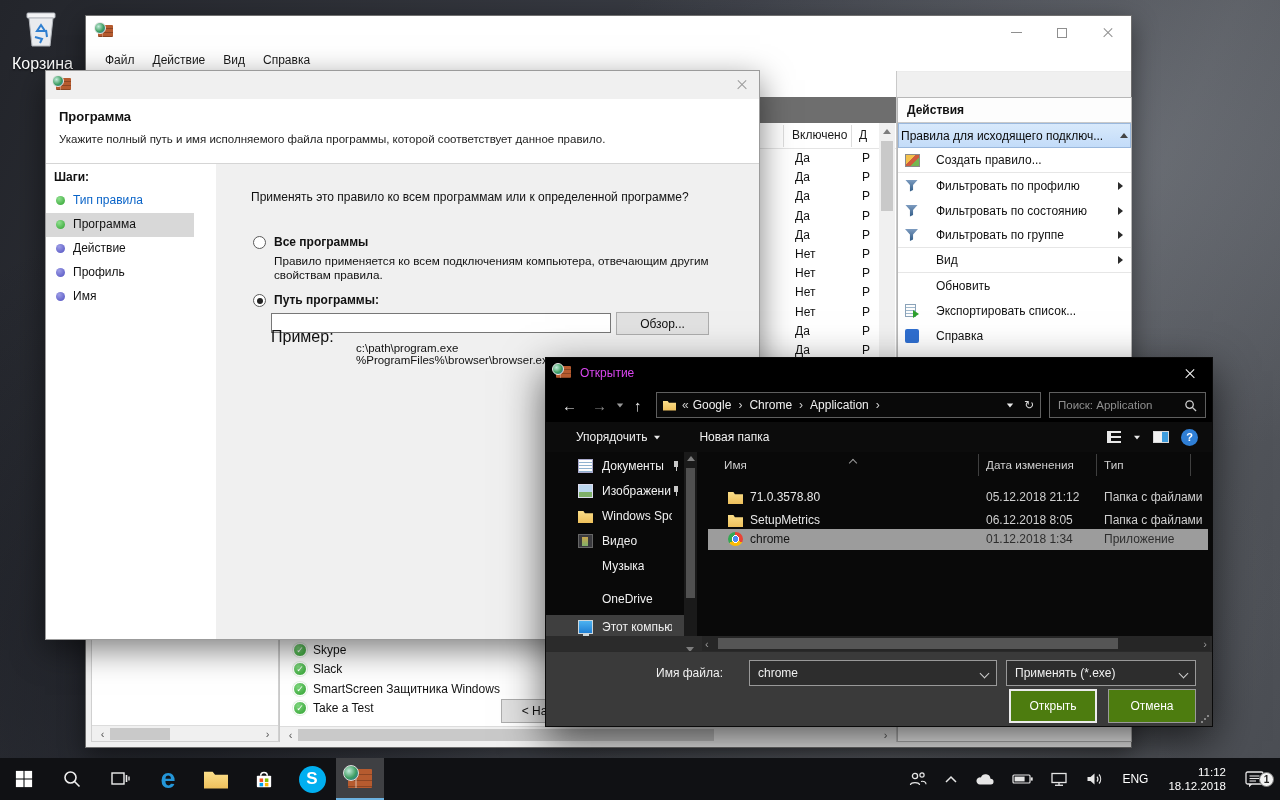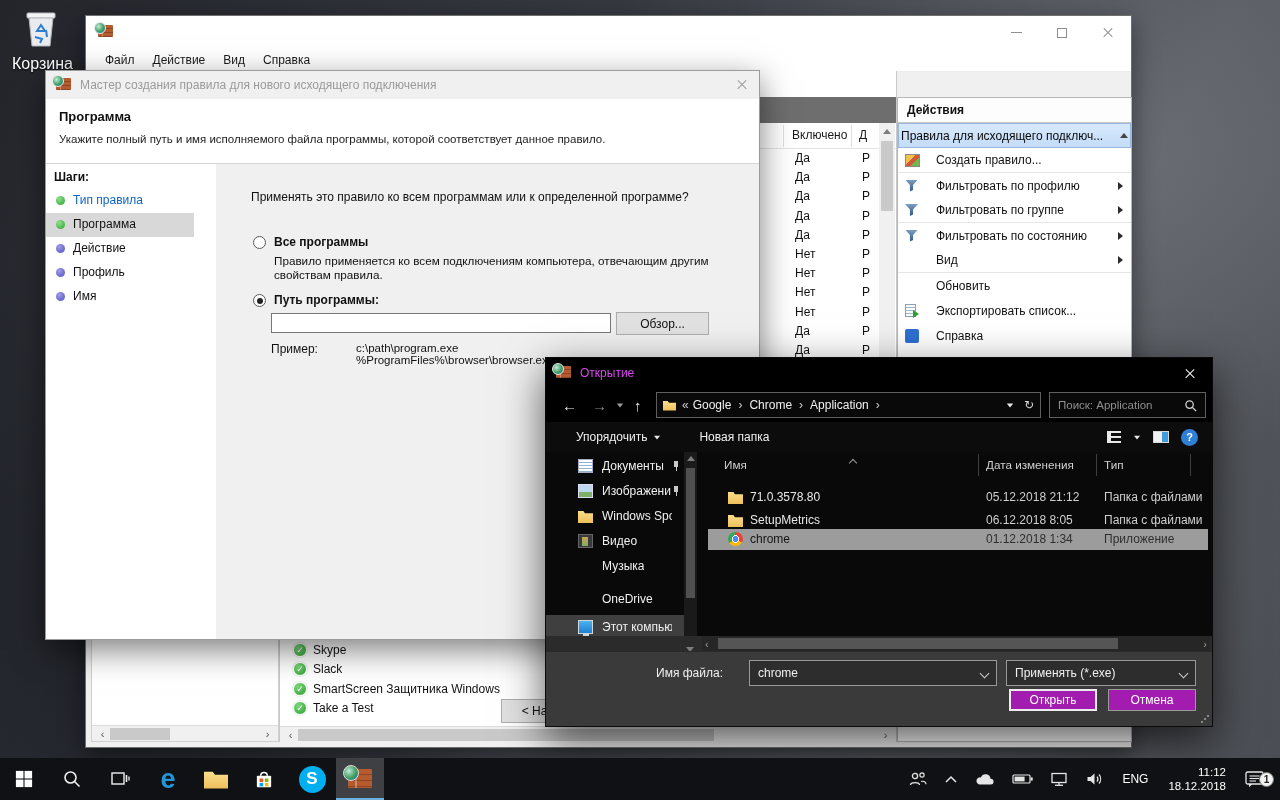--- a/index.html
+++ b/index.html
@@ -123,21 +123,21 @@
   .wz-q{position:absolute;left:35px;top:26px;font-size:12px;color:#111}
   .radio{position:absolute;width:13px;height:13px;border-radius:50%;border:1px solid #5a5a5a;background:#fff}
   .radio.checked::after{content:"";position:absolute;left:2.5px;top:2.5px;width:6px;height:6px;border-radius:50%;background:#222}
   .wz-r1{left:37px;top:72px}
   .wz-r1-label{position:absolute;left:58px;top:71px;font-size:12px;font-weight:bold;color:#111}
   .wz-r1-desc{position:absolute;left:58px;top:90px;width:455px;font-size:11.7px;line-height:14px;color:#111}
   .wz-r2{left:37px;top:130px}
   .wz-r2-label{position:absolute;left:58px;top:129px;font-size:12px;font-weight:bold;color:#111}
   .wz-path{position:absolute;left:55px;top:149px;width:340px;height:20px;border:1px solid #777;background:#fff;font-size:12px;padding:0 4px;font-family:inherit}
   .wz-browse{position:absolute;left:400px;top:148px;width:93px;height:23px;background:#e1e1e1;border:1px solid #adadad;font-size:12px;color:#111;display:flex;align-items:center;justify-content:center}
-  .wz-ex-label{position:absolute;left:55px;top:178px;font-size:12px;color:#111}
+  .wz-ex-label{position:absolute;left:55px;top:164px;font-size:16px;color:#111}
   .wz-ex1{position:absolute;left:140px;top:178px;font-size:11.5px;color:#111}
   .wz-ex2{position:absolute;left:140px;top:190px;font-size:11.5px;color:#111}
   .wz-back{position:absolute;left:455px;top:535px;width:86px;height:24px;background:#e1e1e1;border:1px solid #adadad;font-size:12px;color:#111;display:flex;align-items:center;justify-content:center}
 
   
   .od{left:545px;top:357px;width:668px;height:370px;background:#2b2b2b;border:1px solid #0a0a0a;box-shadow:0 14px 40px rgba(0,0,0,.65);z-index:4}
   .od-titlebar{position:absolute;left:0;top:0;right:0;height:30px;background:#000}
   .od-appicon{position:absolute;left:10px;top:8px}
   .od-title{position:absolute;left:34px;top:0;line-height:30px;font-size:12px;color:#d946ef}
   .od-close{position:absolute;right:0;top:0;width:45px;height:30px;display:flex;align-items:center;justify-content:center;color:#fff}
@@ -196,21 +196,21 @@
   .od-hscroll{position:absolute;left:156px;top:278px;right:2px;height:15px;background:#262626}
   .od-hs-arrow{position:absolute;top:0;height:15px;display:flex;align-items:center;color:#9a9a9a;font-size:11px}
   .od-hs-thumb{position:absolute;left:16px;top:2px;width:400px;height:11px;background:#555}
   .od-sdown{position:absolute;left:140px;top:280px;color:#9a9a9a}
   .od-bottom{position:absolute;left:0;top:293px;right:0;bottom:0;background:#3a3a3a;border-top:1px solid #2a2a2a}
   .od-fn-label{position:absolute;left:110px;top:14px;color:#f0f0f0;font-size:12px}
   .od-combo{position:absolute;top:8px;height:26px;background:#2d2d2d;border:1px solid #999;color:#f0f0f0;font-size:12px;display:flex;align-items:center;padding:0 8px}
   .od-combo .cv{flex:1;white-space:nowrap;overflow:hidden}
   .od-name-combo{left:203px;width:248px}
   .od-type-combo{left:460px;width:190px}
-  .od-btn{position:absolute;top:37px;width:88px;height:22px;background:#a21caf;color:#fff;font-size:12px;display:flex;align-items:center;justify-content:center}
+  .od-btn{position:absolute;top:37px;width:88px;height:34px;background:#4d7c0f;color:#fff;font-size:12px;display:flex;align-items:center;justify-content:center}
   .od-open{left:463px;border:2px solid #ececec}
   .od-cancel{left:562px;border:1px solid #9a9a9a}
   .od-grip{position:absolute;right:3px;bottom:3px;width:8px;height:8px;
     background:radial-gradient(circle at 1px 7px,#888 0 1px,transparent 1.2px),radial-gradient(circle at 4px 4px,#888 0 1px,transparent 1.2px),radial-gradient(circle at 7px 1px,#888 0 1px,transparent 1.2px)}
 
   
   .taskbar{left:0;top:758px;width:1280px;height:42px;background:#101114;z-index:9;display:flex;align-items:stretch}
   .tb-btn{width:48px;display:flex;align-items:center;justify-content:center}
   .tb-btn.active{background:#3f4043;border-bottom:2.5px solid #6cb2e0}
   .tb-edge{color:#2496d8;font-size:27px;font-weight:bold;line-height:1}
@@ -391,32 +391,32 @@
             <span class="ap-label">Создать правило...</span>
 
           </div>
 
           <div class="ap-item has-sub">
             <span class="ap-ico v-funnel sv-funnel ico-funnel"></span>
             <span class="ap-label">Фильтровать по профилю</span>
             <span class="ap-sub tri-right-dk"></span>
           </div>
 
+          <div class="ap-item has-sub">
+            <span class="ap-ico v-funnel sv-funnel ico-funnel"></span>
+            <span class="ap-label">Фильтровать по состоянию</span>
+            <span class="ap-sub tri-right-dk"></span>
+          </div>
+
           <div class="ap-item has-sub sep">
             <span class="ap-ico v-funnel sv-funnel ico-funnel"></span>
             <span class="ap-label">Фильтровать по группе</span>
             <span class="ap-sub tri-right-dk"></span>
           </div>
 
-          <div class="ap-item has-sub">
-            <span class="ap-ico v-funnel sv-funnel ico-funnel"></span>
-            <span class="ap-label">Фильтровать по состоянию</span>
-            <span class="ap-sub tri-right-dk"></span>
-          </div>
-
           <div class="ap-item has-sub sep">
             <span class="ap-ico v-none sv-none ico-none"></span>
             <span class="ap-label">Вид</span>
             <span class="ap-sub tri-right-dk"></span>
           </div>
 
           <div class="ap-item">
             <span class="ap-ico v-refresh sv-refresh ico-refresh"></span>
             <span class="ap-label">Обновить</span>
 
@@ -434,21 +434,20 @@
 
           </div>
 
       </div>
     </div>
   </div>
 
   <div class="abs wizard">
     <div class="wz-titlebar">
       <span class="ic-brick wz-appicon"></span>
-      <span class="wz-title">Мастер создания правила для нового исходящего подключения</span>
       <span class="xico wz-close"></span>
     </div>
     <div class="wz-head">
       <div class="wz-h1">Программа</div>
       <div class="wz-sub">Укажите полный путь и имя исполняемого файла программы, которой соответствует данное правило.</div>
     </div>
     <div class="wz-body">
       <div class="wz-steps">
         <div class="wz-steps-h">Шаги:</div>
         <div>

